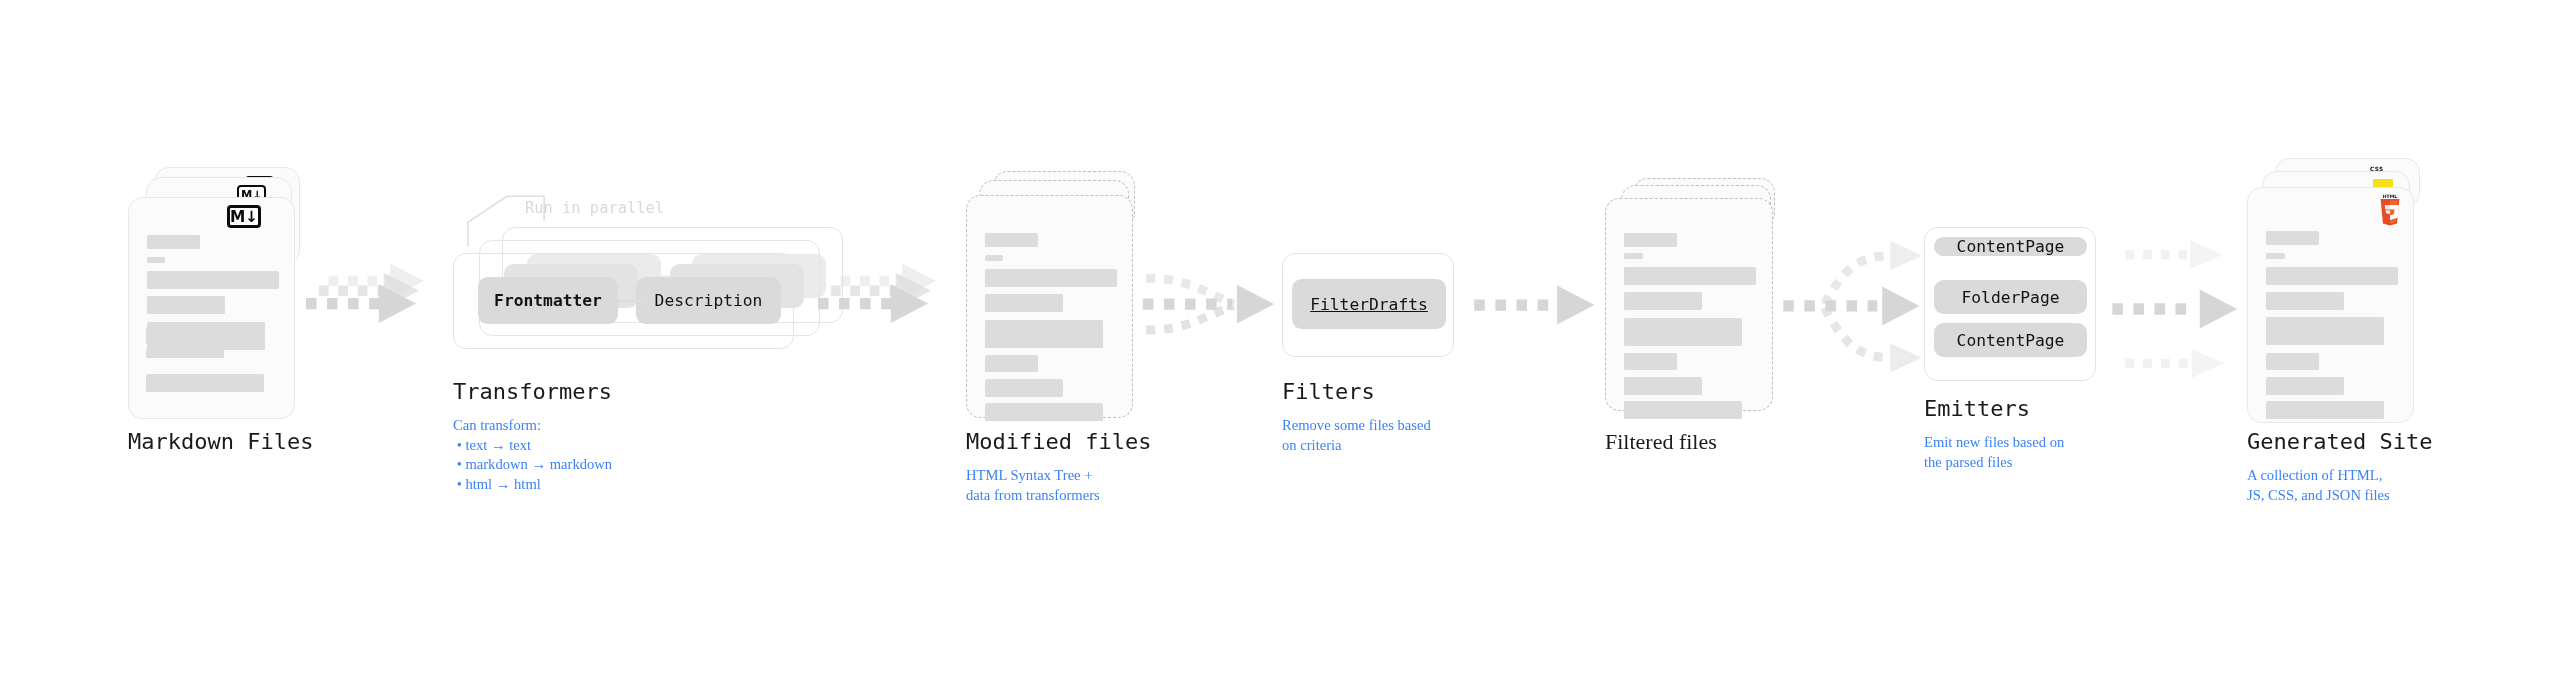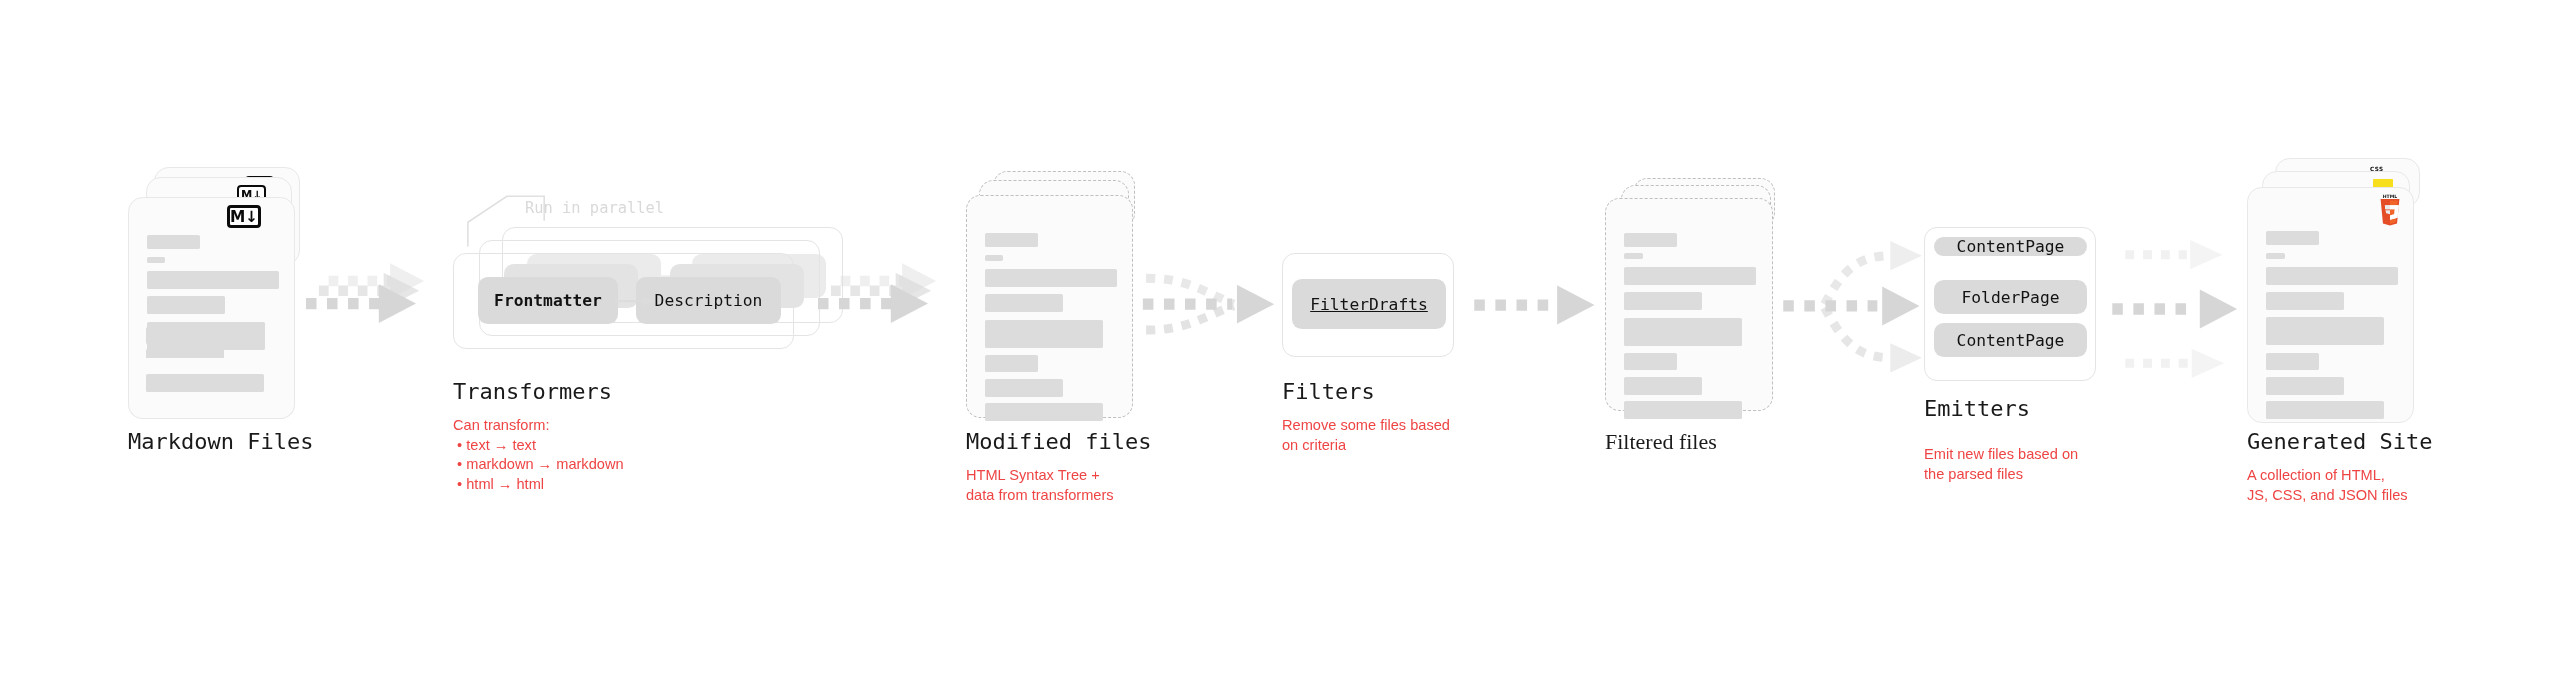--- a/index.html
+++ b/index.html
@@ -25,22 +25,22 @@
   .card.dashed{border:1.6px dashed #bfbfbf;background:#fbfbfb;}
   .card .lines{position:absolute;left:0;top:0;right:0;bottom:0;}
   .ln{position:absolute;background:#dcdcdc;border-radius:1.6px;}
 
   
   .title{
     font-size:22px;color:#1a1a1a;letter-spacing:0px;white-space:pre;
     font-family:"DejaVu Sans Mono","Liberation Mono",monospace;
   }
   .desc{
-    font-size:14.6px;line-height:19.5px;color:#ef4444;white-space:pre;
-    font-family:Liberation Sans, sans-serif;
+    font-size:14.6px;line-height:19.5px;color:#3b82f6;white-space:pre;
+    font-family:Liberation Serif, serif;
   }
 
   
   .frame{
     position:absolute;box-sizing:border-box;
     border:1.6px solid #e4e4e4;border-radius:13px;background:transparent;
   }
   .pill{
     position:absolute;box-sizing:border-box;
     background:#dadada;border-radius:9.8px;
@@ -185,21 +185,21 @@
   </div>
   <div class="title" style="position:absolute;left:1605px;top:429px;font-family:Liberation Serif, serif;">Filtered files</div>
 </div>
 
 <div class="node">
   <div class="frame" style="left:1924px;top:227px;width:172px;height:154px;"></div>
   <div class="pill" style="left:1934px;top:237px;width:153px;height:19px;">ContentPage</div>
   <div class="pill" style="left:1934px;top:280px;width:153px;height:34px;">FolderPage</div>
   <div class="pill" style="left:1934px;top:323px;width:153px;height:34px;">ContentPage</div>
   <div class="title" style="position:absolute;left:1924px;top:396px;">Emitters</div>
-  <div class="desc" style="position:absolute;left:1924px;top:433px;margin-top:12px;">Emit new files based on
+  <div class="desc" style="position:absolute;left:1924px;top:433px;">Emit new files based on
 the parsed files</div>
 </div>
 
 <div class="node">
 
   <div class="card" style="left:2275px;top:158px;width:145px;height:49px;"></div>
   <div class="csstxt" style="left:2370px;top:166px;">CSS</div>
   <div class="csschip" style="left:2367px;top:176px;width:19.5px;height:3.3px;"></div>
 
   <div class="card" style="left:2262px;top:171px;width:148px;height:49px;"></div>

